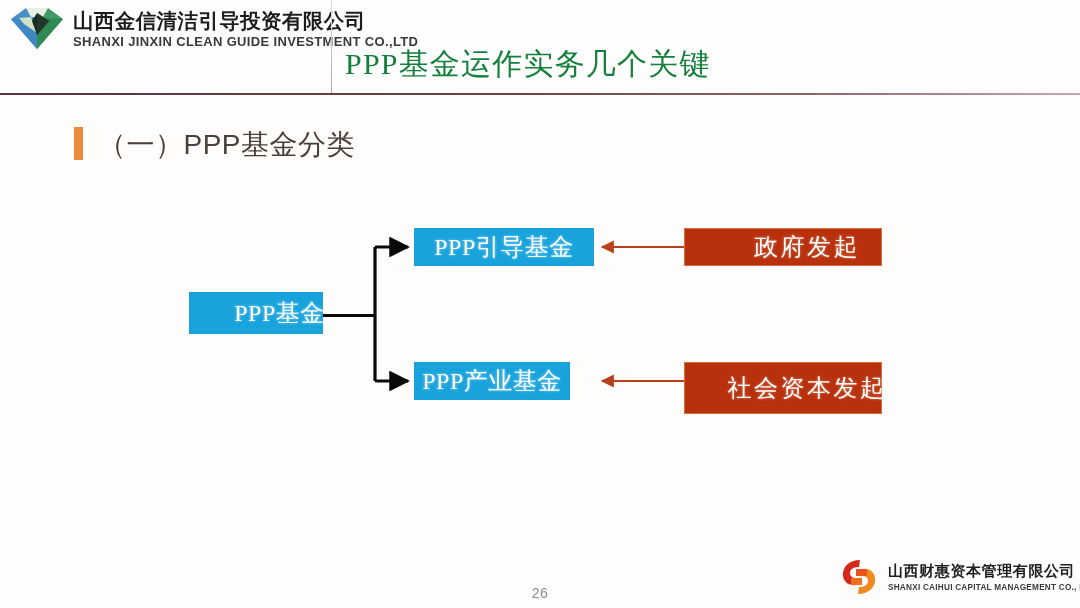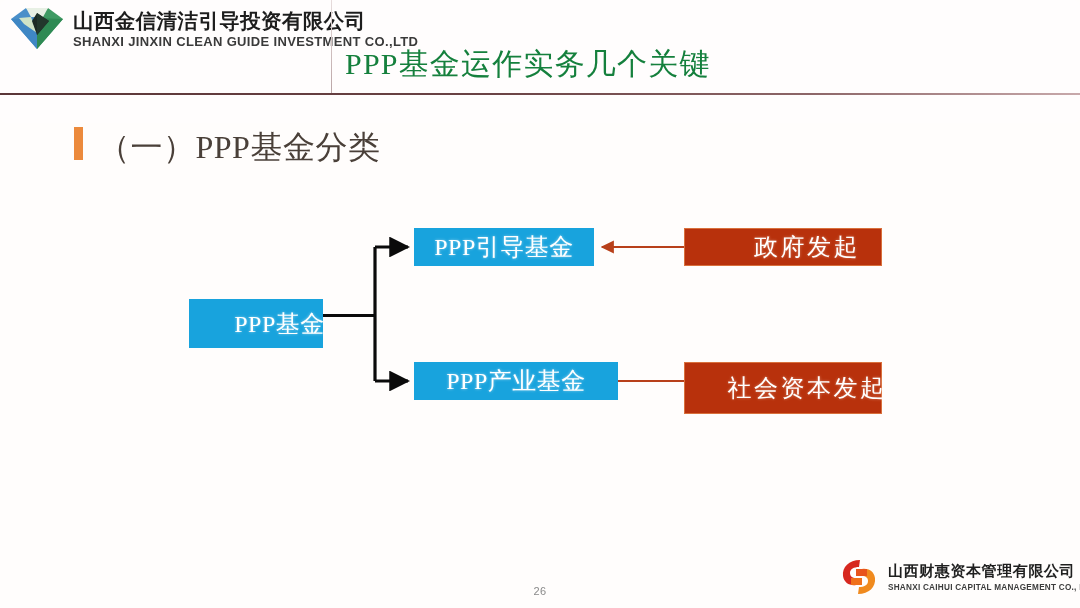--- a/index.html
+++ b/index.html
@@ -86,22 +86,22 @@
   
   .section-bar {
     position: absolute;
     left: 74px; top: 127px;
     width: 9px; height: 33px;
     background: #ec8a3c;
   }
   .section-title {
     position: absolute;
     left: 98px; top: 126px;
-    font-family: Liberation Serif, serif;
-    font-size: 32px;
+    font-family: Liberation Sans, sans-serif;
+    font-size: 28px;
     color: #4a4039;
     letter-spacing: 0.5px;
     white-space: nowrap;
   }
 
   
   .diagram { position: absolute; left: 0; top: 0; width: 1080px; height: 608px; }
 
   .node {
     position: absolute;
@@ -121,35 +121,35 @@
   }
   .node-red {
     background: #b8310c;
     border: 1.5px solid #d9703c;
     font-size: 24px;
     letter-spacing: 2.5px;
     text-shadow: 0 0 3px rgba(255,235,220,0.45);
     padding-left: 48px;
   }
 
-  #node-root  { left: 189px; top: 299px; width: 134px; height: 49px; padding-left: 47px; }
+  #node-root  { left: 189px; top: 292px; width: 134px; height: 42px; padding-left: 47px; }
   #node-guide { left: 414px; top: 228px; width: 180px; height: 38px; }
-  #node-ind   { left: 414px; top: 362px; width: 204px; height: 38px; }
+  #node-ind   { left: 414px; top: 362px; width: 156px; height: 38px; }
   #node-gov   { left: 684px; top: 228px; width: 198px; height: 38px; }
   #node-soc   { left: 684px; top: 362px; width: 198px; height: 52px; }
 
   .connector { position: absolute; left: 0; top: 0; width: 1080px; height: 608px; pointer-events: none; }
 
   
   .page-num {
     position: absolute;
     left: 0; top: 585px;
     width: 1080px;
     text-align: center;
-    font-size: 11px;
+    font-size: 14px;
     color: #8a8a8a;
     letter-spacing: 0.5px;
   }
   .foot-brand {
     position: absolute;
     left: 838px; top: 556px;
     display: flex;
     align-items: center;
   }
   .swirl { width: 42px; height: 42px; flex: 0 0 auto; margin-right: 8px; }

